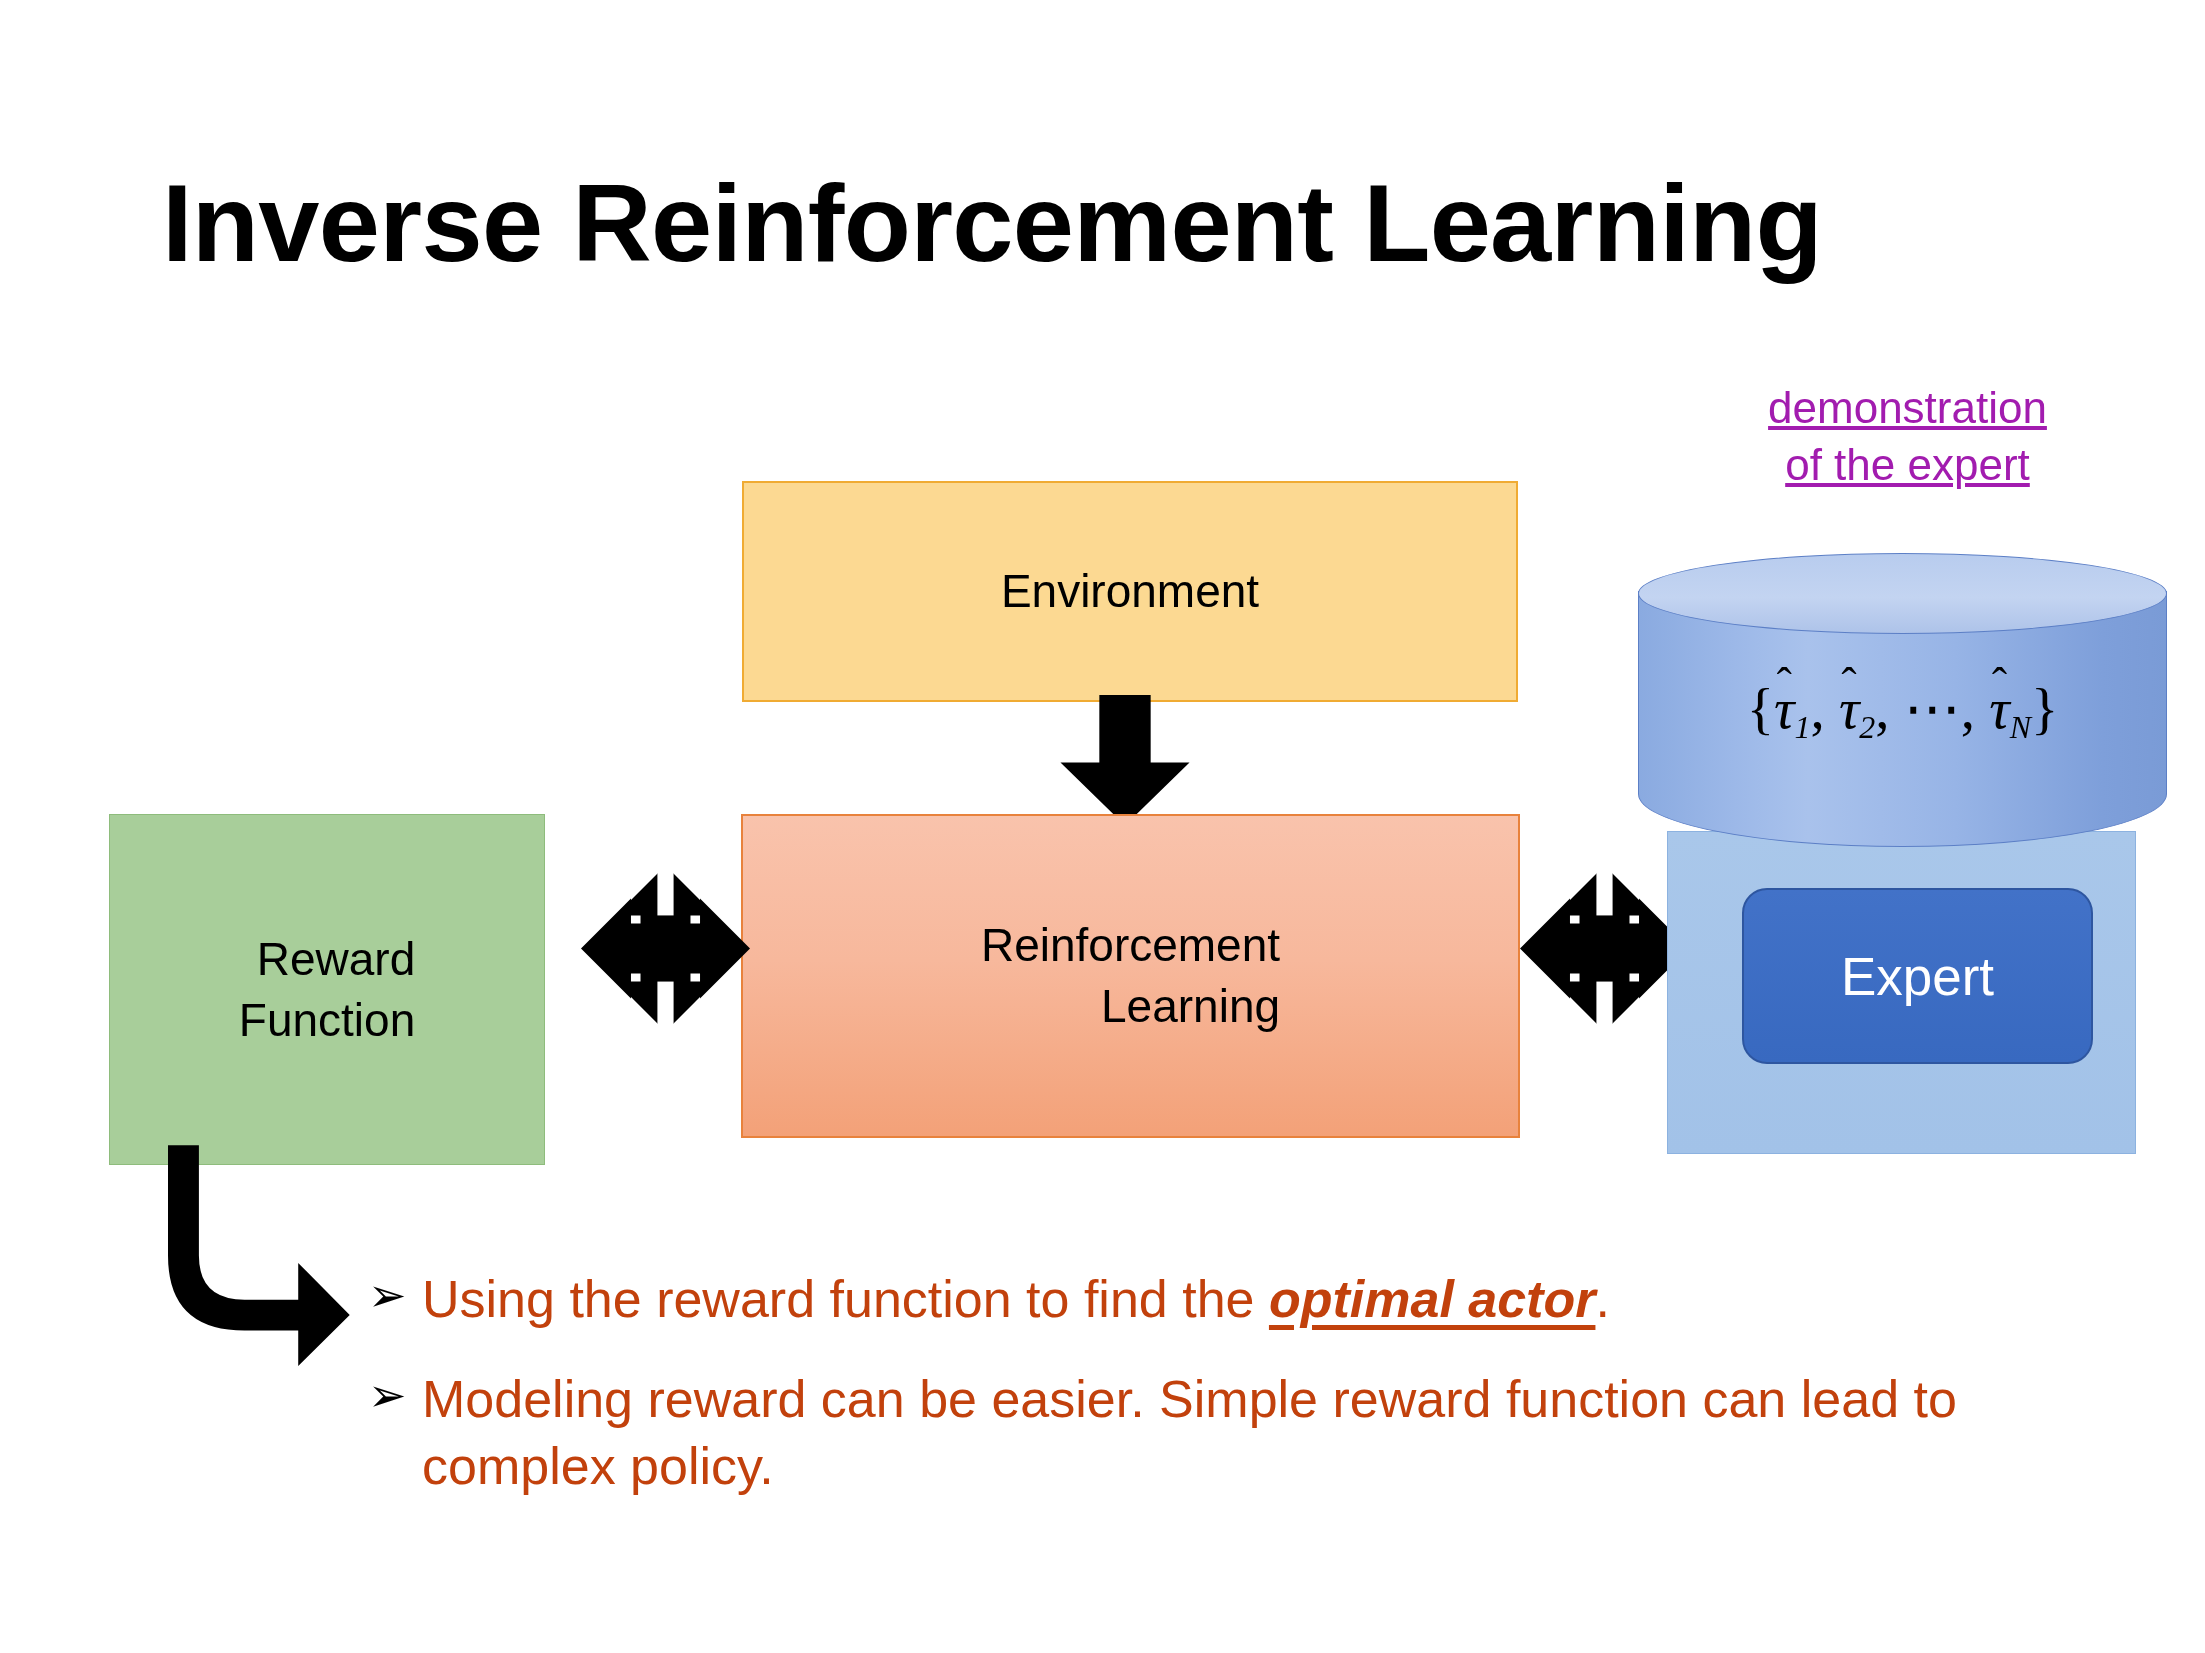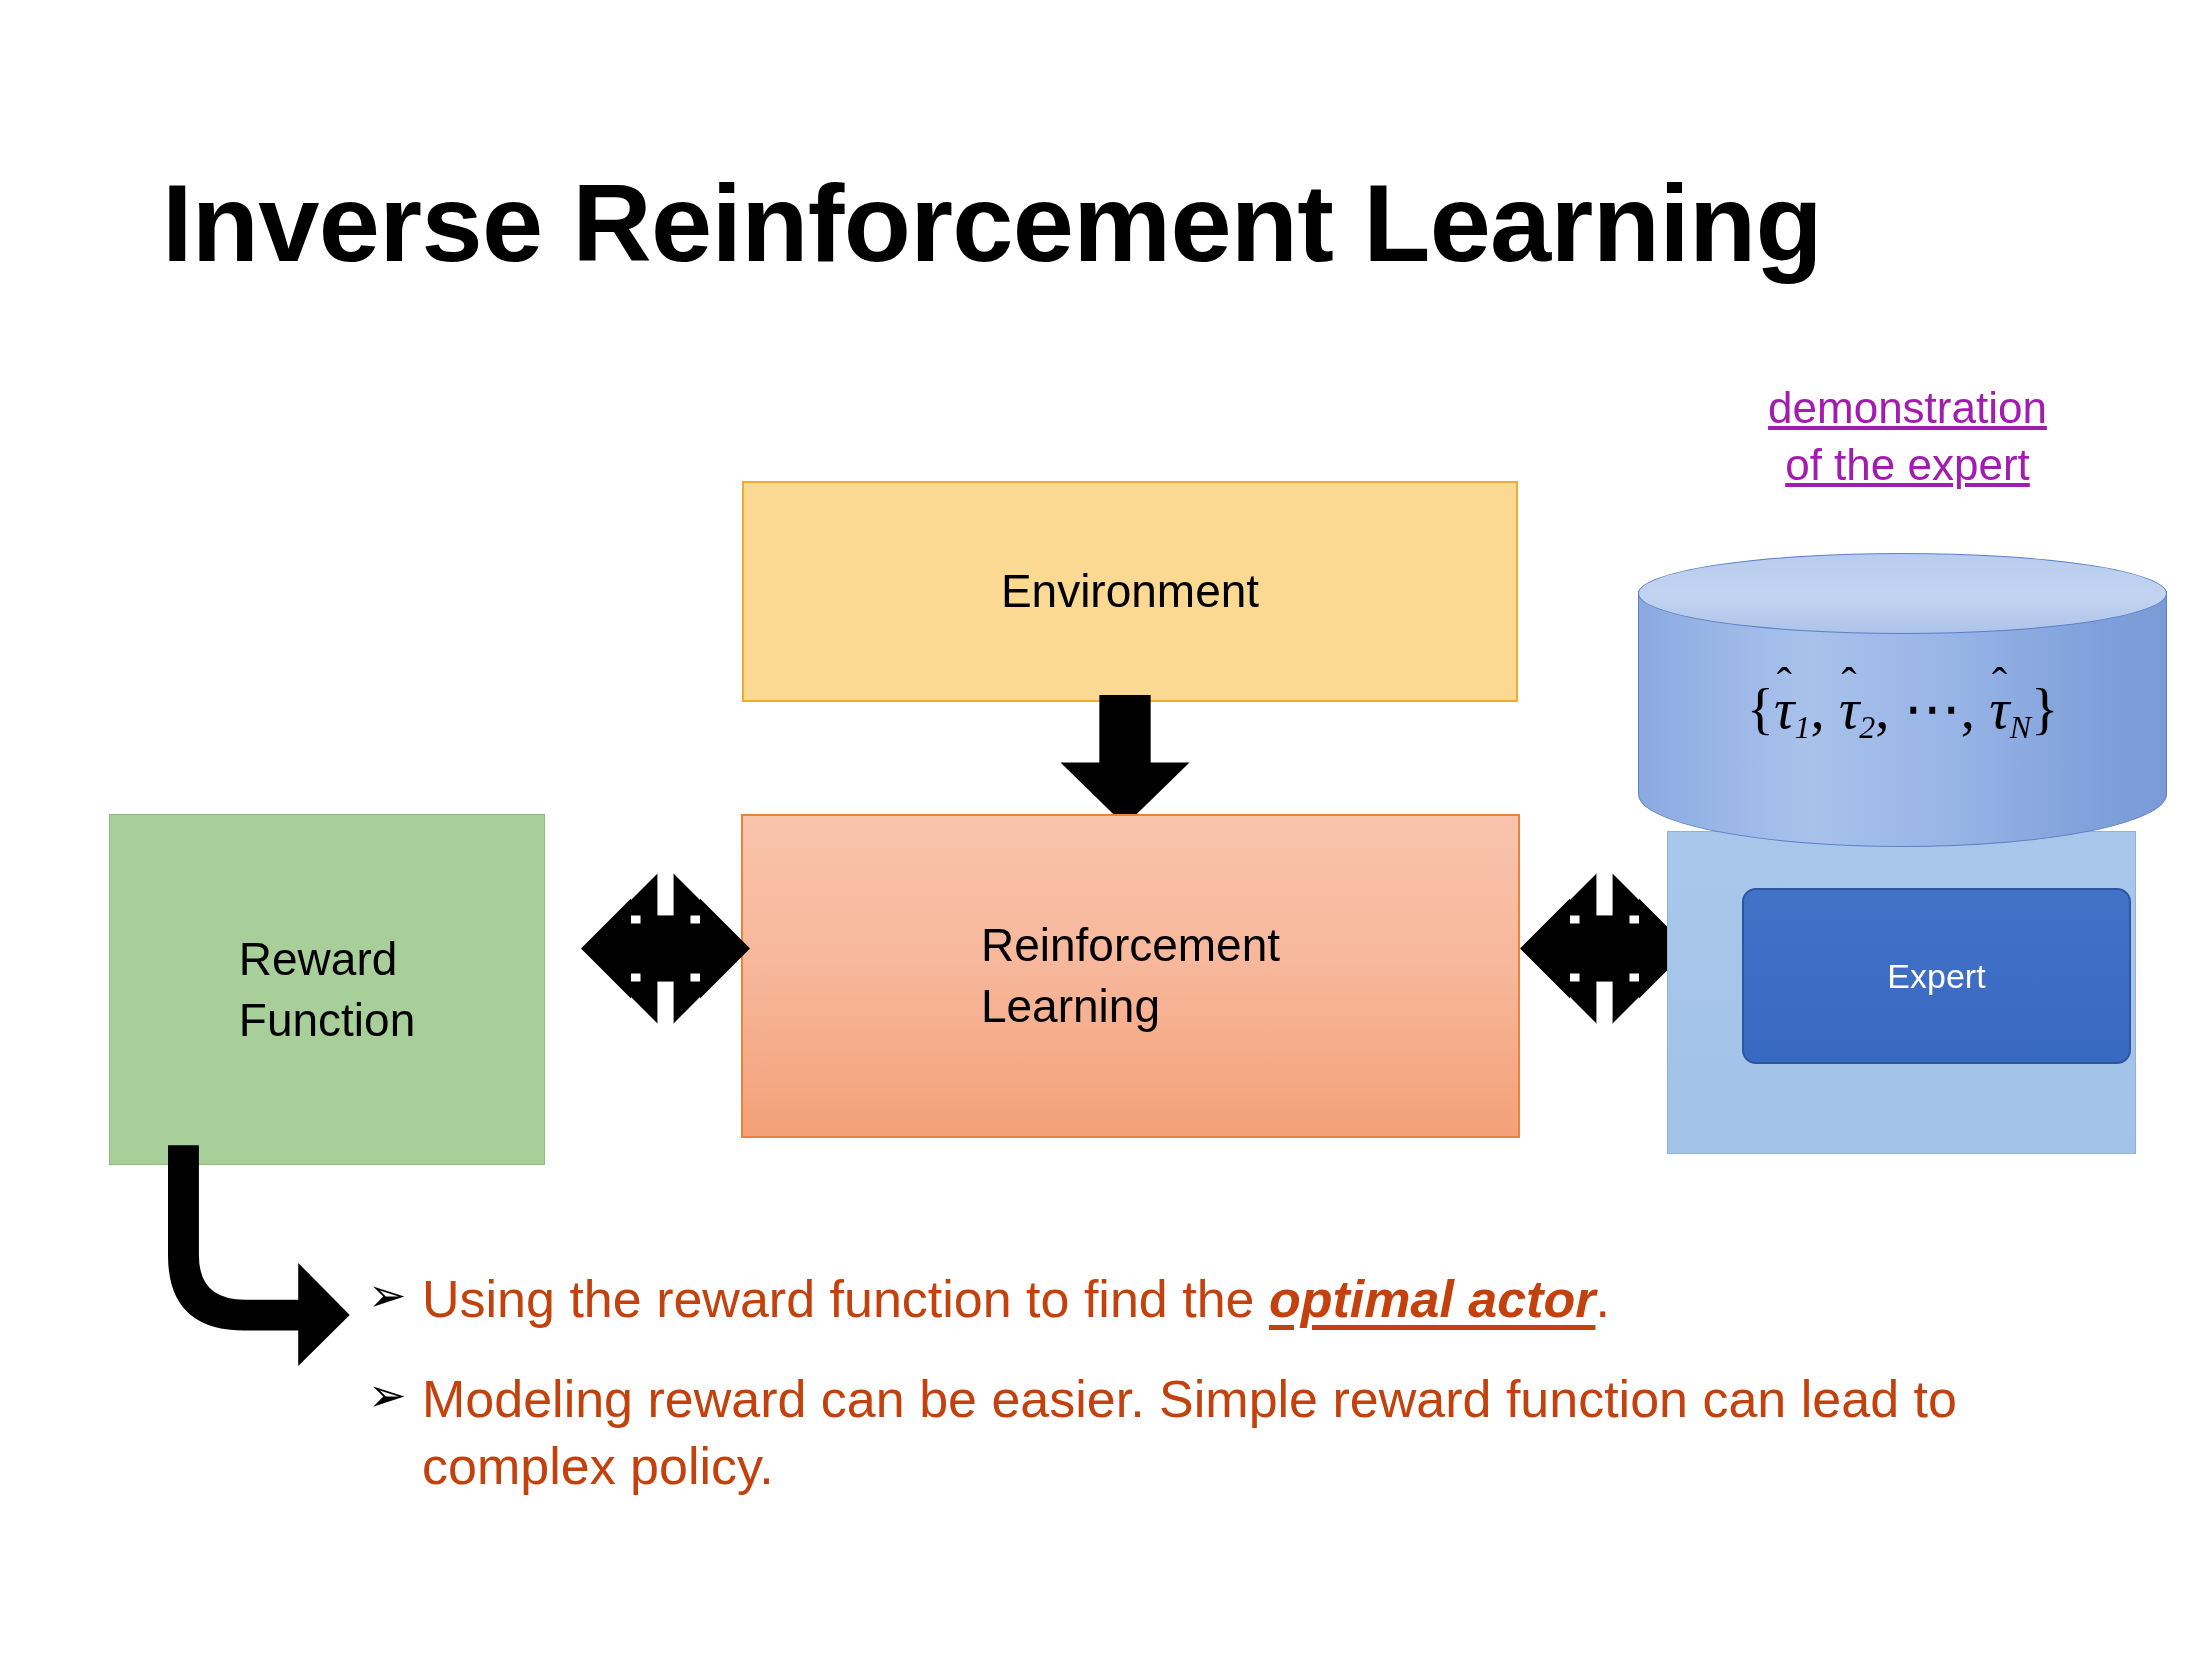--- a/index.html
+++ b/index.html
@@ -39,21 +39,21 @@
     white-space: nowrap;
   }
 
   
   .flow-box {
     position: absolute;
     box-sizing: border-box;
     display: flex;
     align-items: center;
     justify-content: center;
-    text-align: left;
+    text-align: right;
     color: #000000;
   }
   .flow-box .box-label {
     font-size: 46px;
     line-height: 1.32;
     font-weight: 400;
   }
 
   
   #env-box {
@@ -93,31 +93,31 @@
     width: 469px;
     height: 323px;
     background: linear-gradient(to bottom, #A9C7EA 0%, #A2C2E8 100%);
     border: 0.7px solid #8CB2E0;
     box-sizing: border-box;
   }
   #expert-chip {
     position: absolute;
     left: 1742px;
     top: 888px;
-    width: 389px;
+    width: 351px;
     height: 176px;
-    border-radius: 14px;
+    border-radius: 25px;
     background: linear-gradient(to bottom, #4272C8 0%, #3869C0 100%);
     border: 2.9px solid #2E56A0;
     box-sizing: border-box;
     display: flex;
     align-items: center;
     justify-content: center;
     color: #ffffff;
-    font-size: 34px;
+    font-size: 53px;
   }
 
   
   #cylinder {
     position: absolute;
     left: 1638px;
     top: 553px;
     width: 529px;
     height: 294px;
   }

